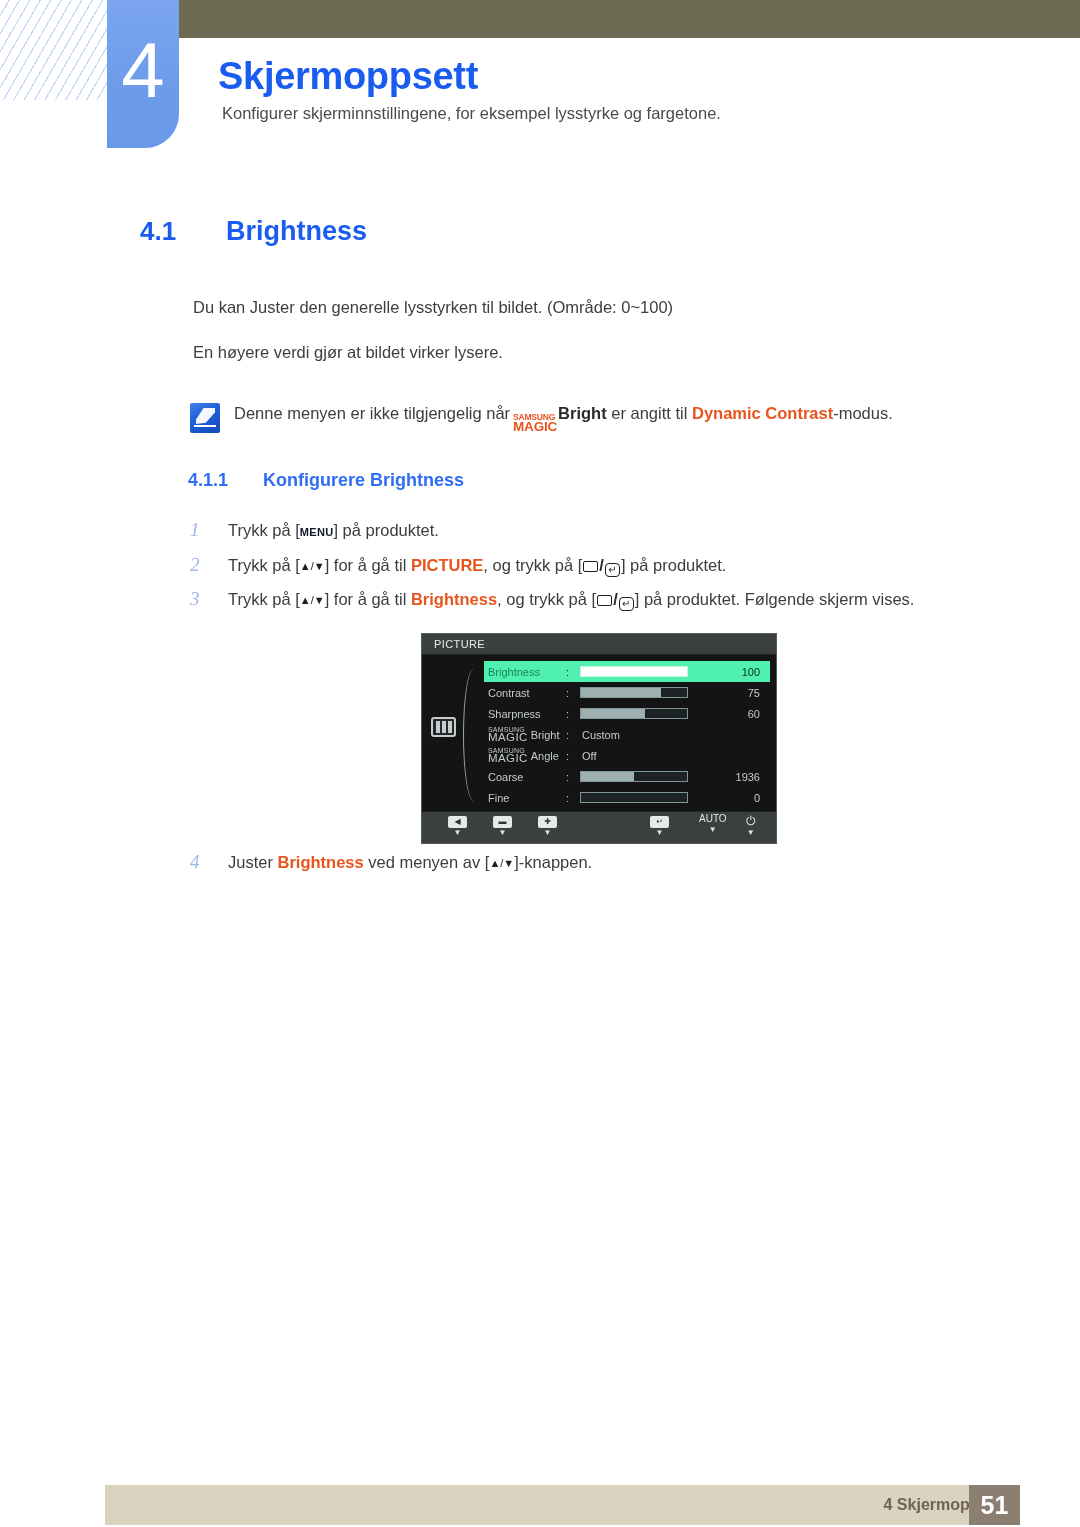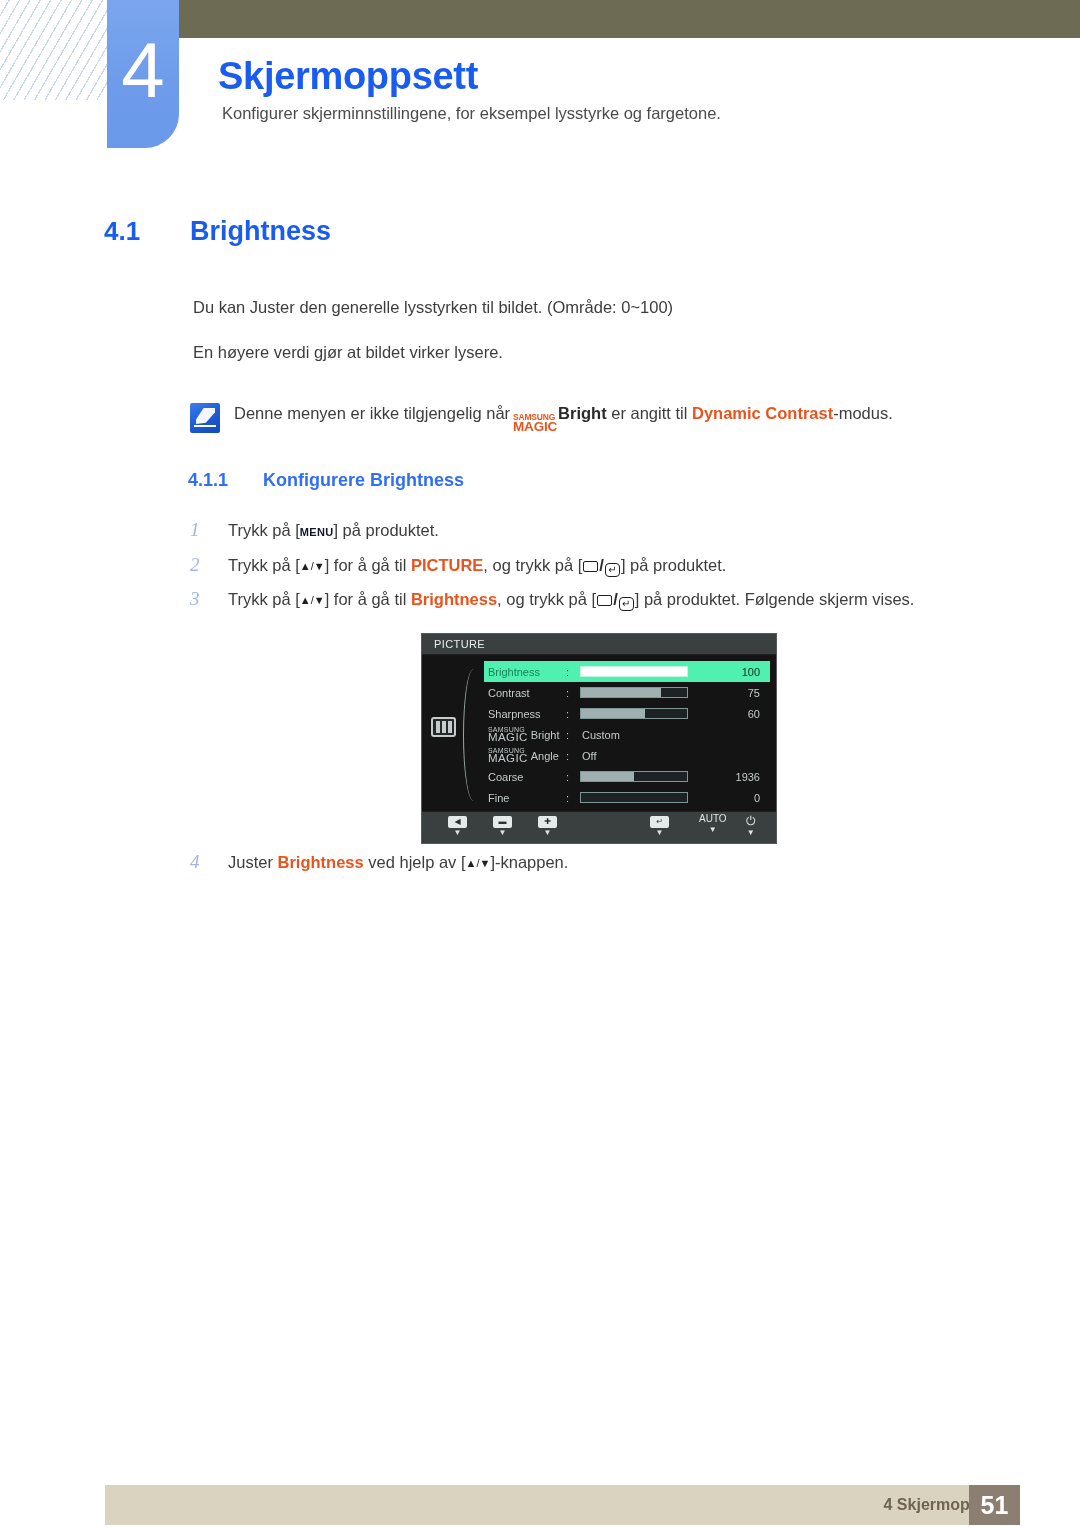--- a/index.html
+++ b/index.html
@@ -44,21 +44,21 @@
     position:absolute; left:222px; top:104px;
     color:#4b4b4b; font-size:16.5px;
   }
 
   
   .sec-head {
     position:absolute; left:104px; top:216px;
     display:flex; align-items:baseline;
     color:#1a5cf0; font-weight:bold;
   }
-  .sec-num { font-size:26px; width:86px; }
+  .sec-num { font-size:26px; width:86px;margin-left:36px; }
   .sec-title { font-size:27px; }
 
   
   .para {
     position:absolute; left:193px;
     color:#3d3d3d; font-size:16.5px; white-space:nowrap;
   }
   .p1 { top:298px; }
   .p2 { top:343px; }
 
@@ -253,21 +253,21 @@
   <span class="step-t"><span>Trykk på [</span><span class="tri">▲/▼</span><span>] for å gå til</span><span>&nbsp;</span><span class="hot">PICTURE</span><span>, og trykk på [</span><span class="glyph-box"></span><span class="bold-dark">/</span><span class="glyph-enter">↵</span><span>] på produktet.</span></span>
 </div>
 
 <div class="step s3">
   <span class="step-n">3</span>
   <span class="step-t"><span>Trykk på [</span><span class="tri">▲/▼</span><span>] for å gå til</span><span>&nbsp;</span><span class="hot">Brightness</span><span>, og trykk på [</span><span class="glyph-box"></span><span class="bold-dark">/</span><span class="glyph-enter">↵</span><span>] på produktet. Følgende skjerm vises.</span></span>
 </div>
 
 <div class="step s4">
   <span class="step-n">4</span>
-  <span class="step-t"><span>Juster</span><span>&nbsp;</span><span class="hot">Brightness</span><span>&nbsp;</span><span>ved hjelp av [</span><span class="tri">▲/▼</span><span>]-knappen.</span></span>
+  <span class="step-t"><span>Juster</span><span>&nbsp;</span><span class="hot">Brightness</span><span>&nbsp;</span><span>ved menyen av [</span><span class="tri">▲/▼</span><span>]-knappen.</span></span>
 </div>
 
 <div class="osd">
   <div class="osd-title">PICTURE</div>
   <div class="osd-body">
     <div class="osd-cat-icon">
         <i></i>
         <i></i>
         <i></i>
       </div>

